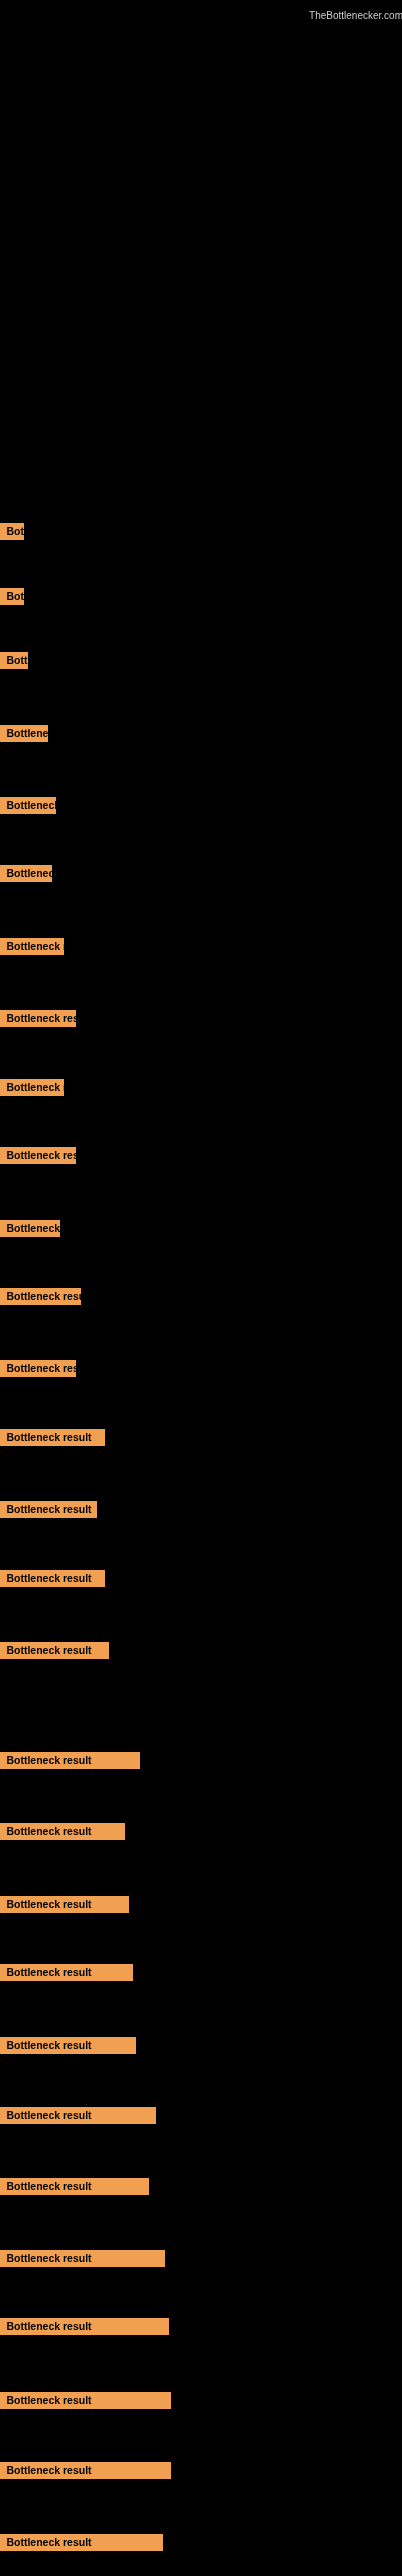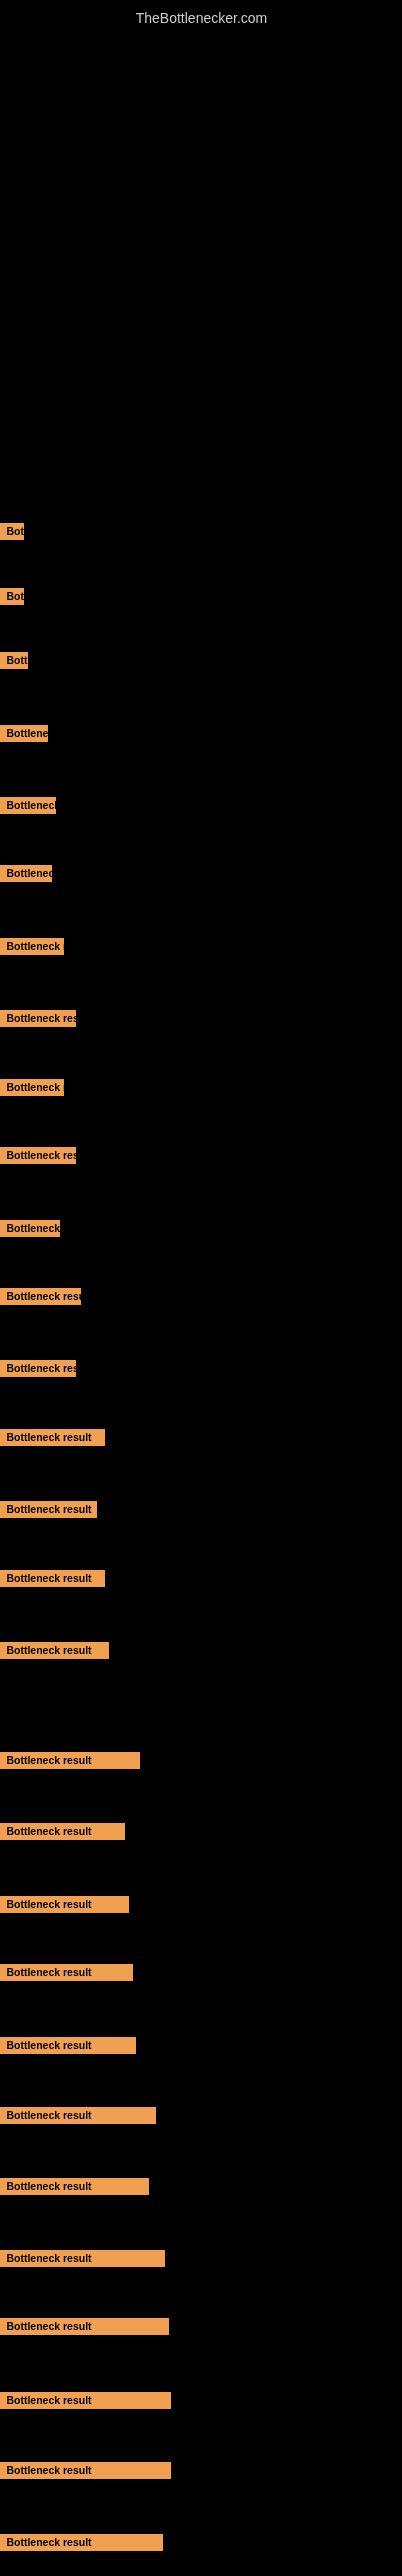--- a/index.html
+++ b/index.html
@@ -12,22 +12,22 @@
       background-color: #000;
       width: 403px;
       min-height: 2576px;
       font-family: Arial, sans-serif;
       position: relative;
       overflow-x: hidden;
     }
 
     .site-title {
       color: #ccc;
-      font-size: 14px;
-      text-align: center;
+      font-size: 10px;
+      text-align: right;
       padding: 6.4px 0;
       position: absolute;
       top: 4px;
       left: 0;
       right: 0;
     }
 
     .bottleneck-label {
       background-color: #f0a050;
       color: #000;

